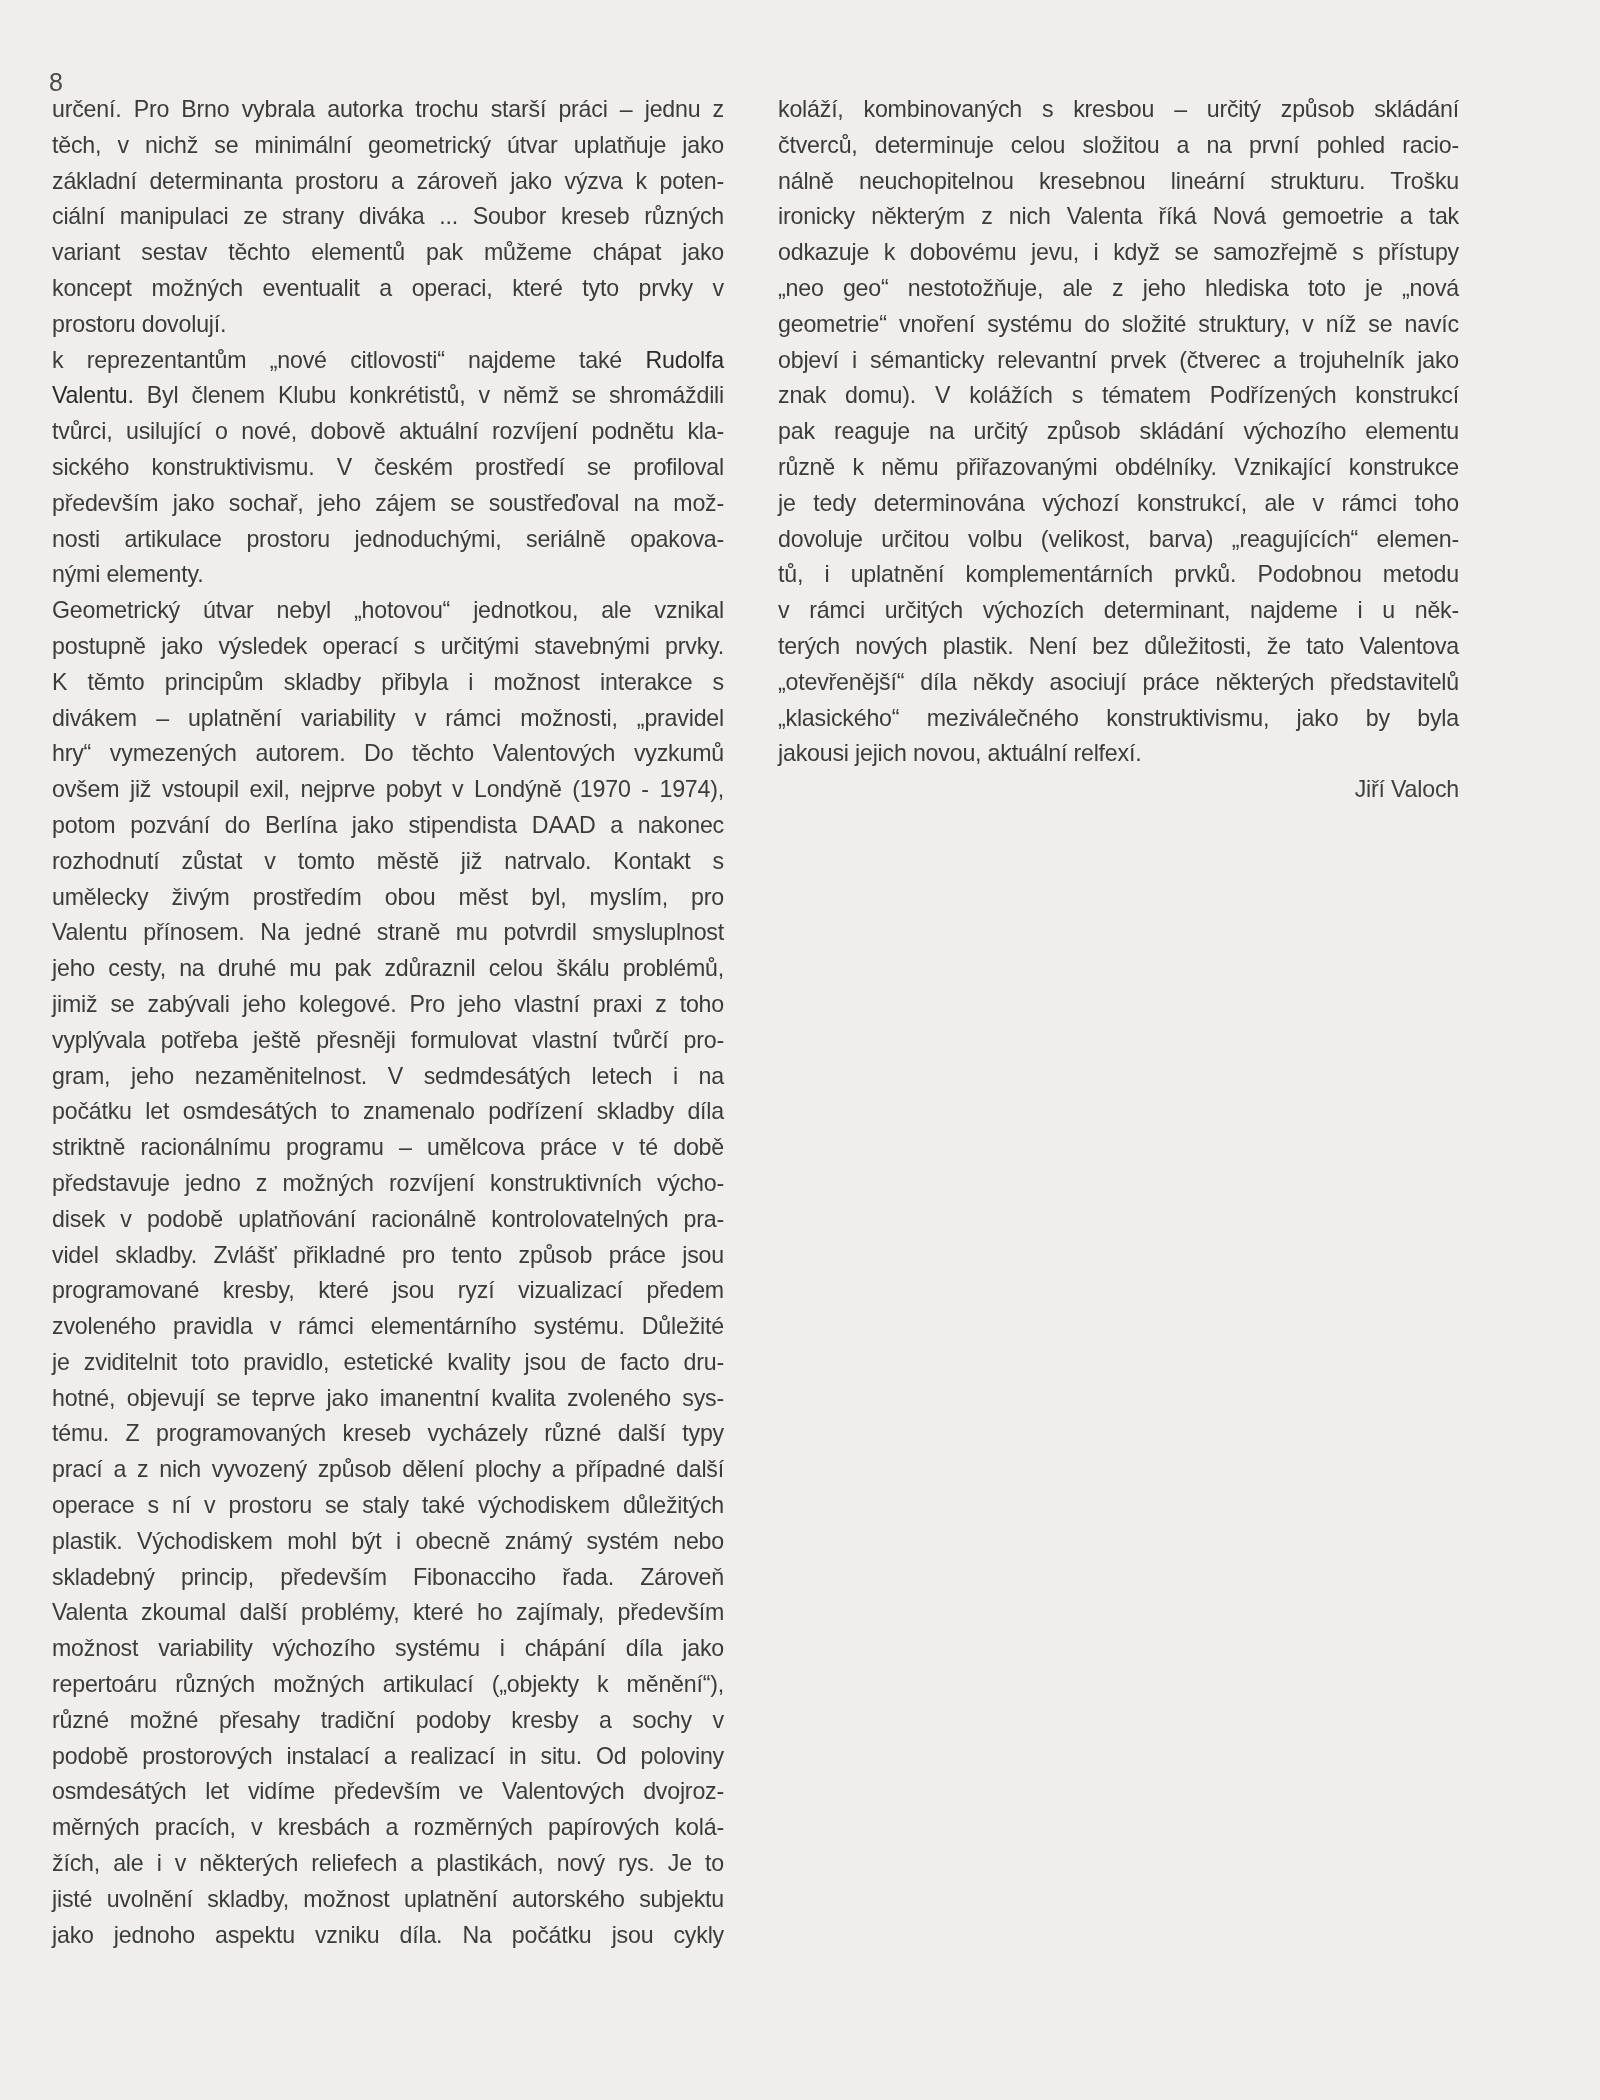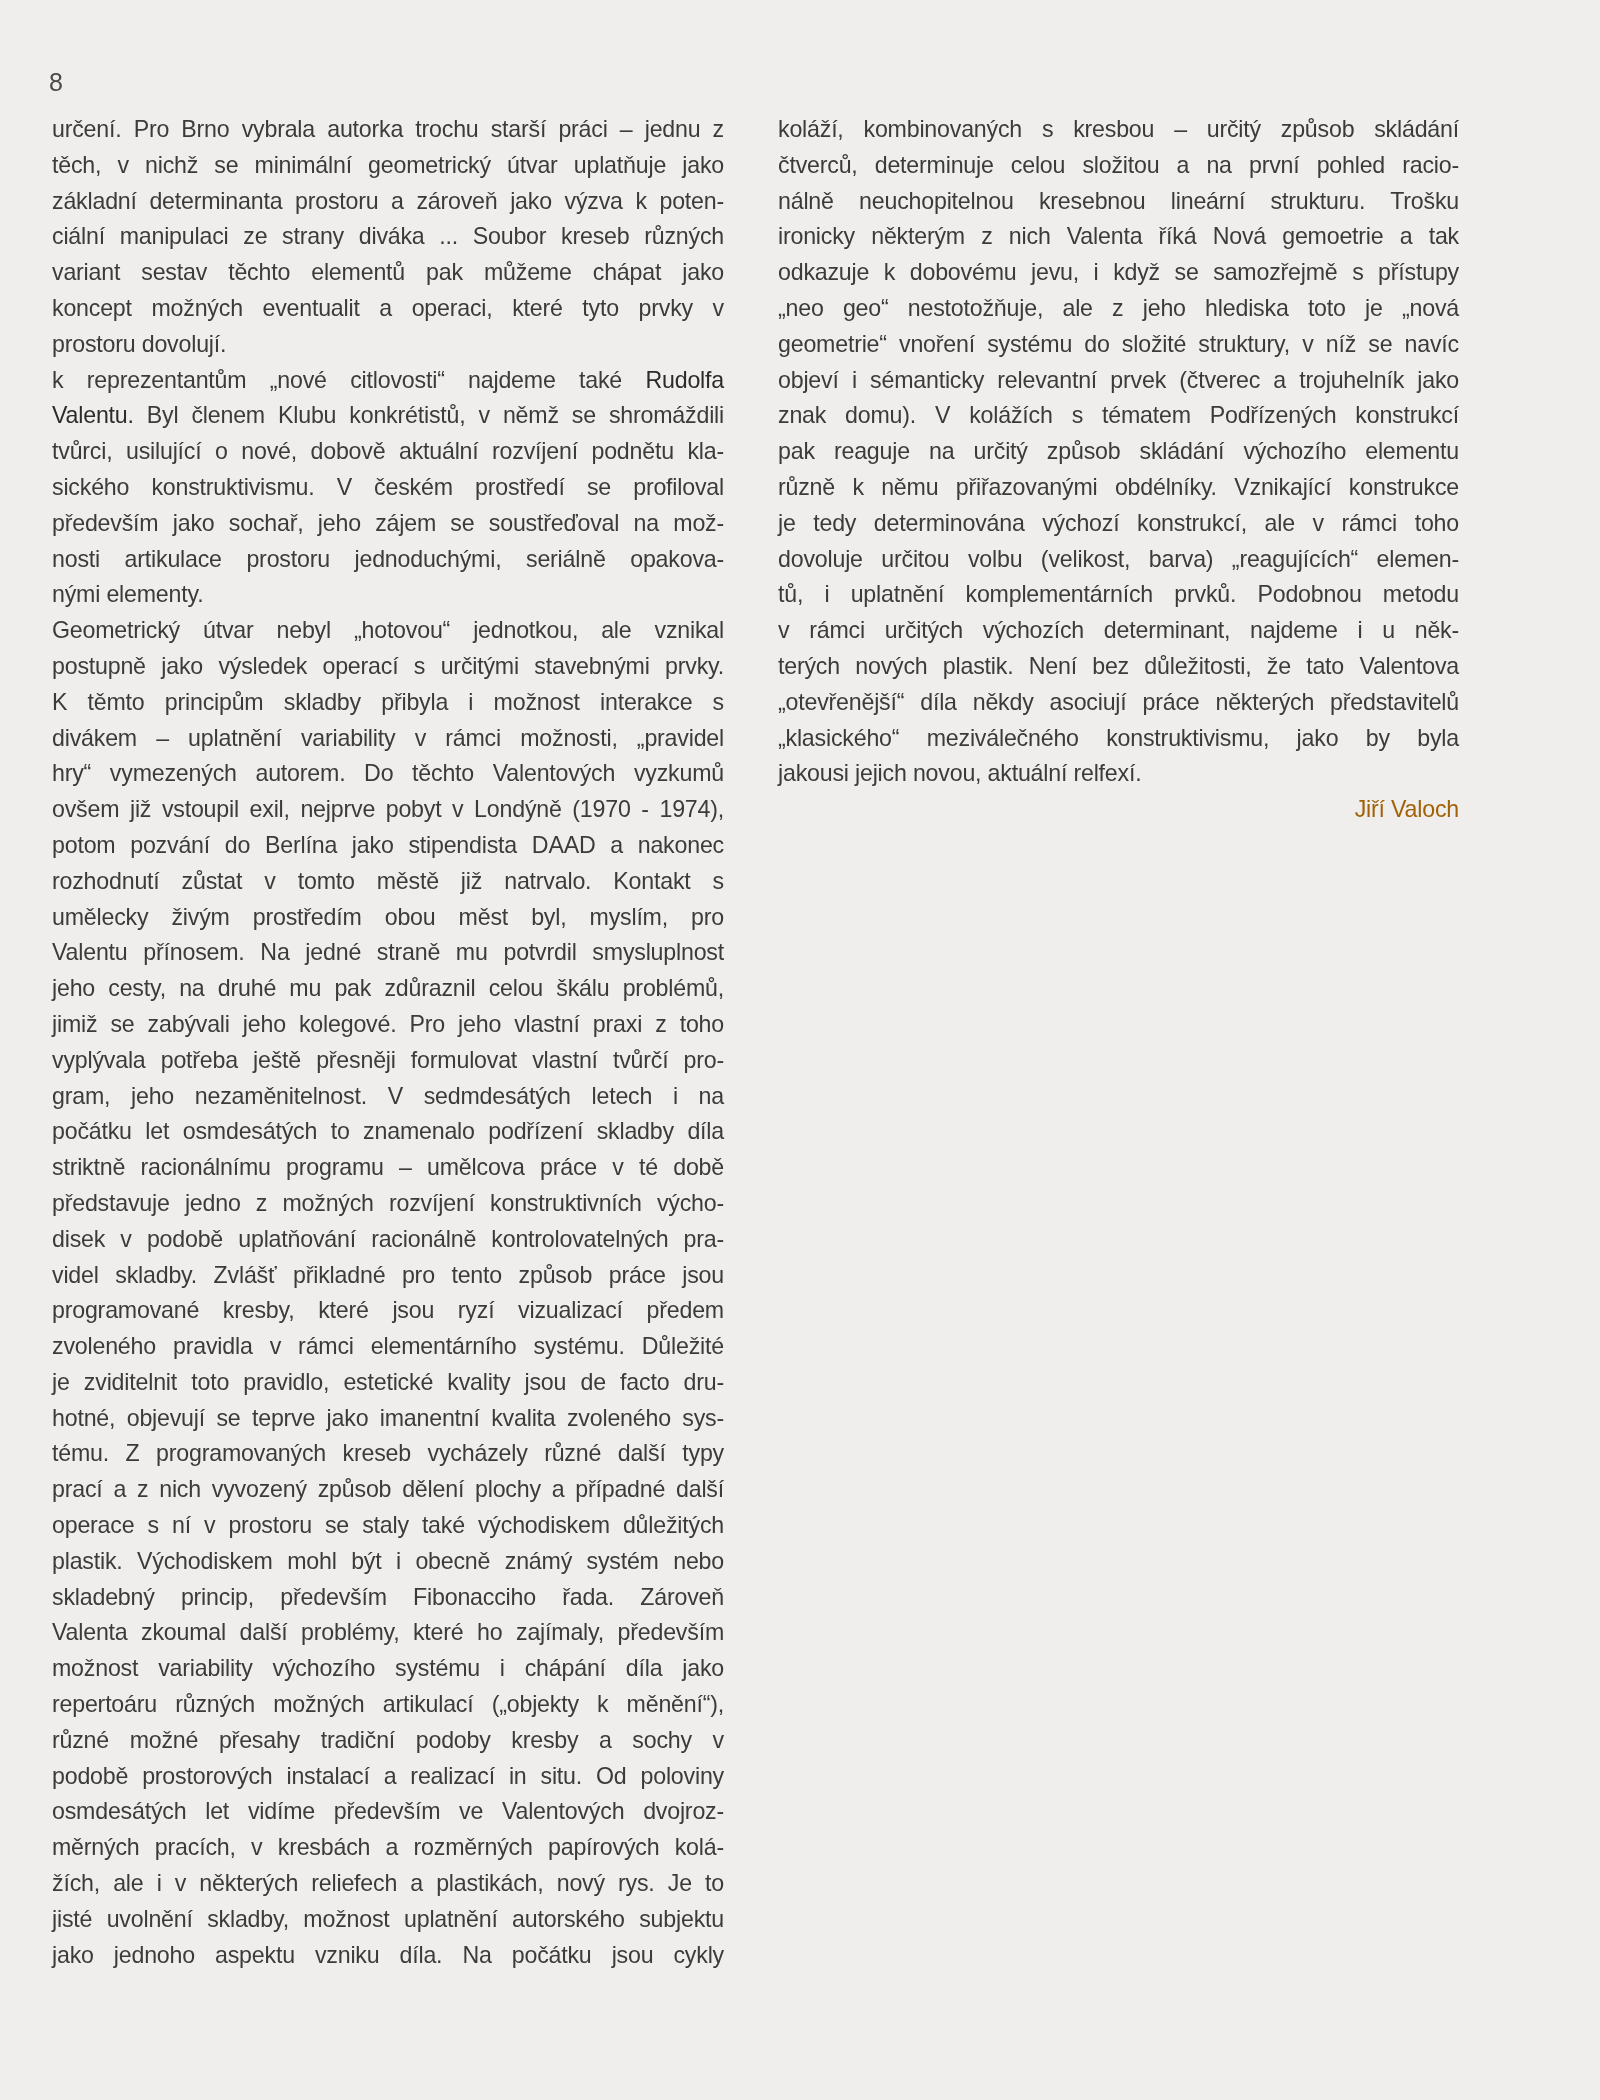--- a/index.html
+++ b/index.html
@@ -19,21 +19,21 @@
       position: absolute;
       left: 49px;
       top: 67px;
       font-size: 25px;
       line-height: 30px;
       color: #4a4a4a;
       font-weight: normal;
     }
     .column {
       position: absolute;
-      top: 112px;
+      top: 92px;
       font-size: 23.2px;
       line-height: 35.8px;
       letter-spacing: -0.2px;
     }
     .column.left {
       left: 52px;
       width: 672px;
     }
     .column.right {
       left: 778px;
@@ -50,21 +50,21 @@
       text-align-last: left;
     }
     .line .strong {
       font-weight: normal;
       color: #2b2b2b;
     }
     .signature {
       display: block;
       text-align: right;
       height: 35.8px;
-      color: #a16207;
+      color: #404040;
     }
   </style>
 </head>
 <body>
 
 <div class="page-number">8</div>
 
 <div class="column left">
   <span class="line">určení. Pro Brno vybrala autorka trochu starší práci – jednu z</span>
   <span class="line">těch, v nichž se minimální geometrický útvar uplatňuje jako</span>

